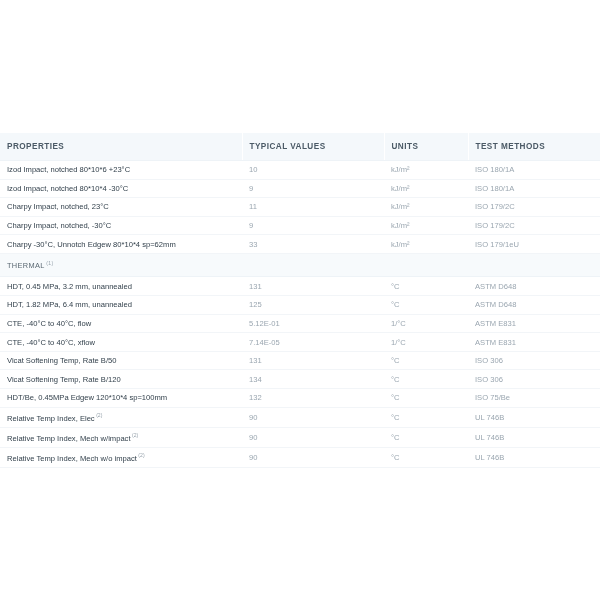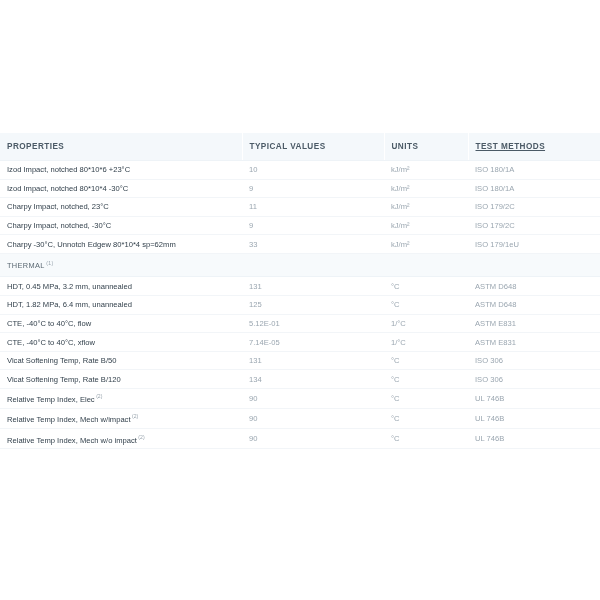--- a/index.html
+++ b/index.html
@@ -49,21 +49,21 @@
     font-size: 8.2px;
     font-weight: bold;
     letter-spacing: 0.45px;
     text-align: left;
     padding: 9px 0 9px 7px;
     border-right: 1px solid #ffffff;
     border-bottom: 1px solid #eef3f7;
     vertical-align: middle;
     white-space: nowrap;
   }
-  thead th:last-child { border-right: none; text-decoration: underline; }
+  thead th:last-child { border-right: none; }
 
   tbody td {
     font-size: 7.6px;
     color: #3d4852;
     padding: 4.3px 0 4.3px 7px;
     border-bottom: 1px solid #f2f5f8;
     vertical-align: middle;
     white-space: nowrap;
     overflow: hidden;
   }
@@ -184,20 +184,26 @@
             <td class="col-unit">°C</td>
             <td class="col-method">ISO 306</td>
           </tr>
           <tr class="data">
             <td class="col-prop">Vicat Softening Temp, Rate B/120</td>
             <td class="col-val">134</td>
             <td class="col-unit">°C</td>
             <td class="col-method">ISO 306</td>
           </tr>
           <tr class="data">
+            <td class="col-prop">HDT/Be, 0.45MPa Edgew 120*10*4 sp=100mm</td>
+            <td class="col-val">132</td>
+            <td class="col-unit">°C</td>
+            <td class="col-method">ISO 75/Be</td>
+          </tr>
+          <tr class="data">
             <td class="col-prop">Relative Temp Index, Elec<sup class="ref">(2)</sup></td>
             <td class="col-val">90</td>
             <td class="col-unit">°C</td>
             <td class="col-method">UL 746B</td>
           </tr>
           <tr class="data">
             <td class="col-prop">Relative Temp Index, Mech w/impact<sup class="ref">(2)</sup></td>
             <td class="col-val">90</td>
             <td class="col-unit">°C</td>
             <td class="col-method">UL 746B</td>

